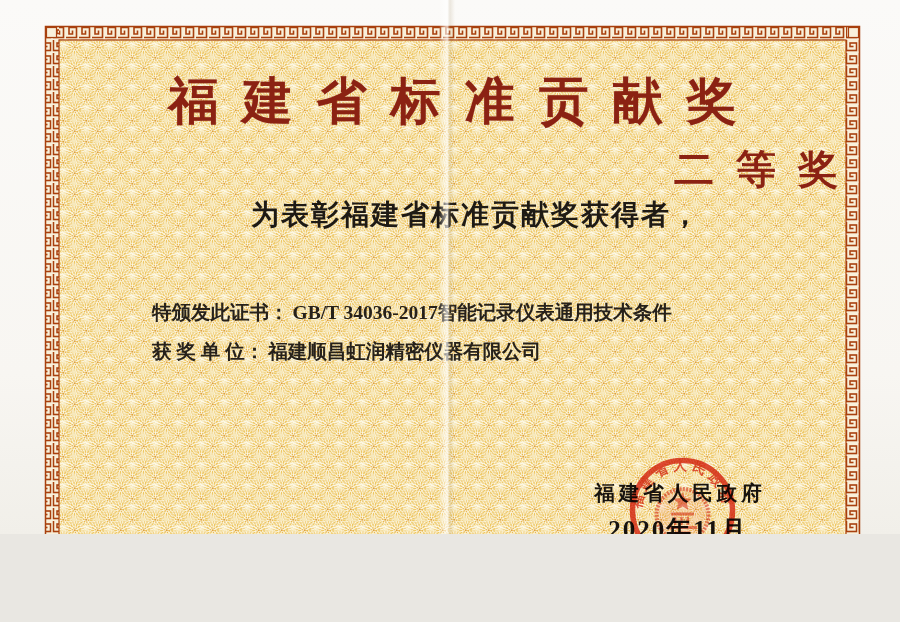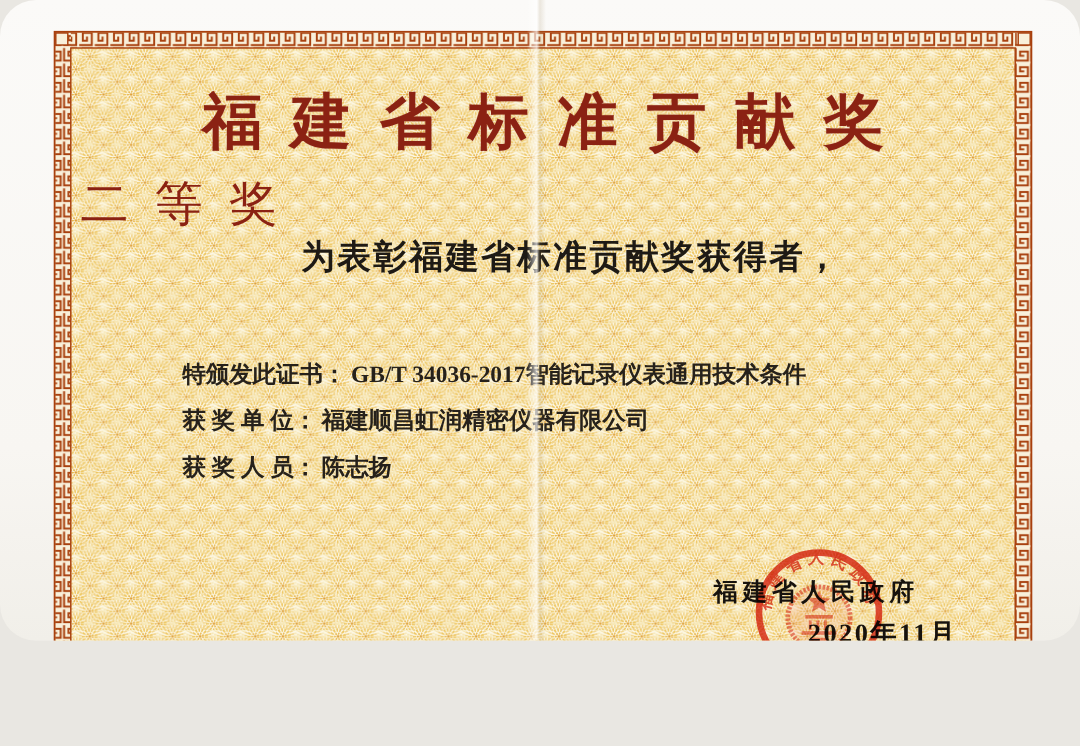--- a/index.html
+++ b/index.html
@@ -1,40 +1,40 @@
 <!DOCTYPE html>
 <html><head>
 <meta charset="utf-8">
 <style>
   html,body{margin:0;padding:0;}
   body{background:#e9e7e2;font-family:"Liberation Serif","DejaVu Serif",serif;}
   .page{position:relative;width:900px;height:534px;background:#faf9f6;overflow:hidden;
-        background-image:linear-gradient(180deg,#fbfaf8 0%,#f8f6f2 70%,#f1efe9 100%);border-radius:30px;}
+        background-image:linear-gradient(180deg,#fbfaf8 0%,#f8f6f2 70%,#f1efe9 100%);}
   .bg{position:absolute;left:0;top:0;}
   .layer{position:absolute;margin:0;}
 
   .title{left:45px;top:68px;width:815px;text-align:center;
          font-size:50px;font-weight:800;color:#8b2213;
          letter-spacing:24px;padding-left:24px;box-sizing:border-box;
          text-shadow:0 0 1px rgba(139,34,19,.4);}
-  .award{left:45px;top:142px;width:815px;text-align:left;
-         font-size:40px;font-weight:400;color:#8b2213;
+  .award{left:45px;top:142px;width:815px;text-align:right;
+         font-size:40px;font-weight:700;color:#8b2213;
          letter-spacing:22px;padding-left:22px;box-sizing:border-box;}
 
   .citation{left:148px;top:196px;width:640px;font-size:28px;font-weight:700;
             color:#1e1a15;line-height:37px;letter-spacing:2px;}
   .citation .indent{margin-left:103px;}
 
   .fields{left:152px;top:302px;font-size:19.5px;font-weight:600;color:#26211b;}
   .field-row{line-height:21px;margin-bottom:18px;white-space:nowrap;}
   .field-row .fvalue{margin-left:4px;}
 
   .signblock{left:558px;top:479px;width:240px;text-align:center;color:#17130e;}
   .issuer{font-size:20.5px;font-weight:600;letter-spacing:4px;padding-left:4px;}
-  .idate{font-size:22px;font-weight:600;letter-spacing:2px;margin-top:6px;text-align:right;}
+  .idate{font-size:25px;font-weight:600;letter-spacing:2px;margin-top:6px;}
 
   .seal{position:absolute;left:624px;top:452px;mix-blend-mode:multiply;opacity:.93;}
 
   .fold{position:absolute;left:439px;top:0;width:16px;height:622px;pointer-events:none;
         background:linear-gradient(90deg,rgba(150,120,70,0) 0%,rgba(255,255,255,.55) 40%,
                    rgba(255,255,255,.7) 52%,rgba(150,125,80,.16) 68%,rgba(150,120,70,0) 100%);}
 </style>
 </head>
 <body>
 
@@ -105,23 +105,20 @@
     <div class="indent">为表彰福建省标准贡献奖获得者，</div>
   </div>
 
   <div class="layer fields">
     <div class="field-row">
       <span class="flabel">特颁发此证书：</span><span class="fvalue">GB/T 34036-2017智能记录仪表通用技术条件</span>
     </div>
     <div class="field-row">
       <span class="flabel">获 奖 单 位：</span><span class="fvalue">福建顺昌虹润精密仪器有限公司</span>
     </div>
-    <div class="field-row">
-      <span class="flabel">获 奖 人 员：</span><span class="fvalue">陈志扬</span>
-    </div>
   </div>
 
   <div class="layer signblock">
     <div class="issuer">福建省人民政府</div>
     <div class="idate">2020年11月</div>
   </div>
 
   <svg class="seal" width="117" height="117" viewBox="0 0 117 117" aria-hidden="true">
     <circle cx="58.5" cy="58.5" r="50" fill="none" stroke="#de3825" stroke-width="5.5" opacity=".95"></circle>
     <path id="sealTextArc" d="M17.5,58.5 A41,41 0 0 1 99.5,58.5" fill="none"></path>

